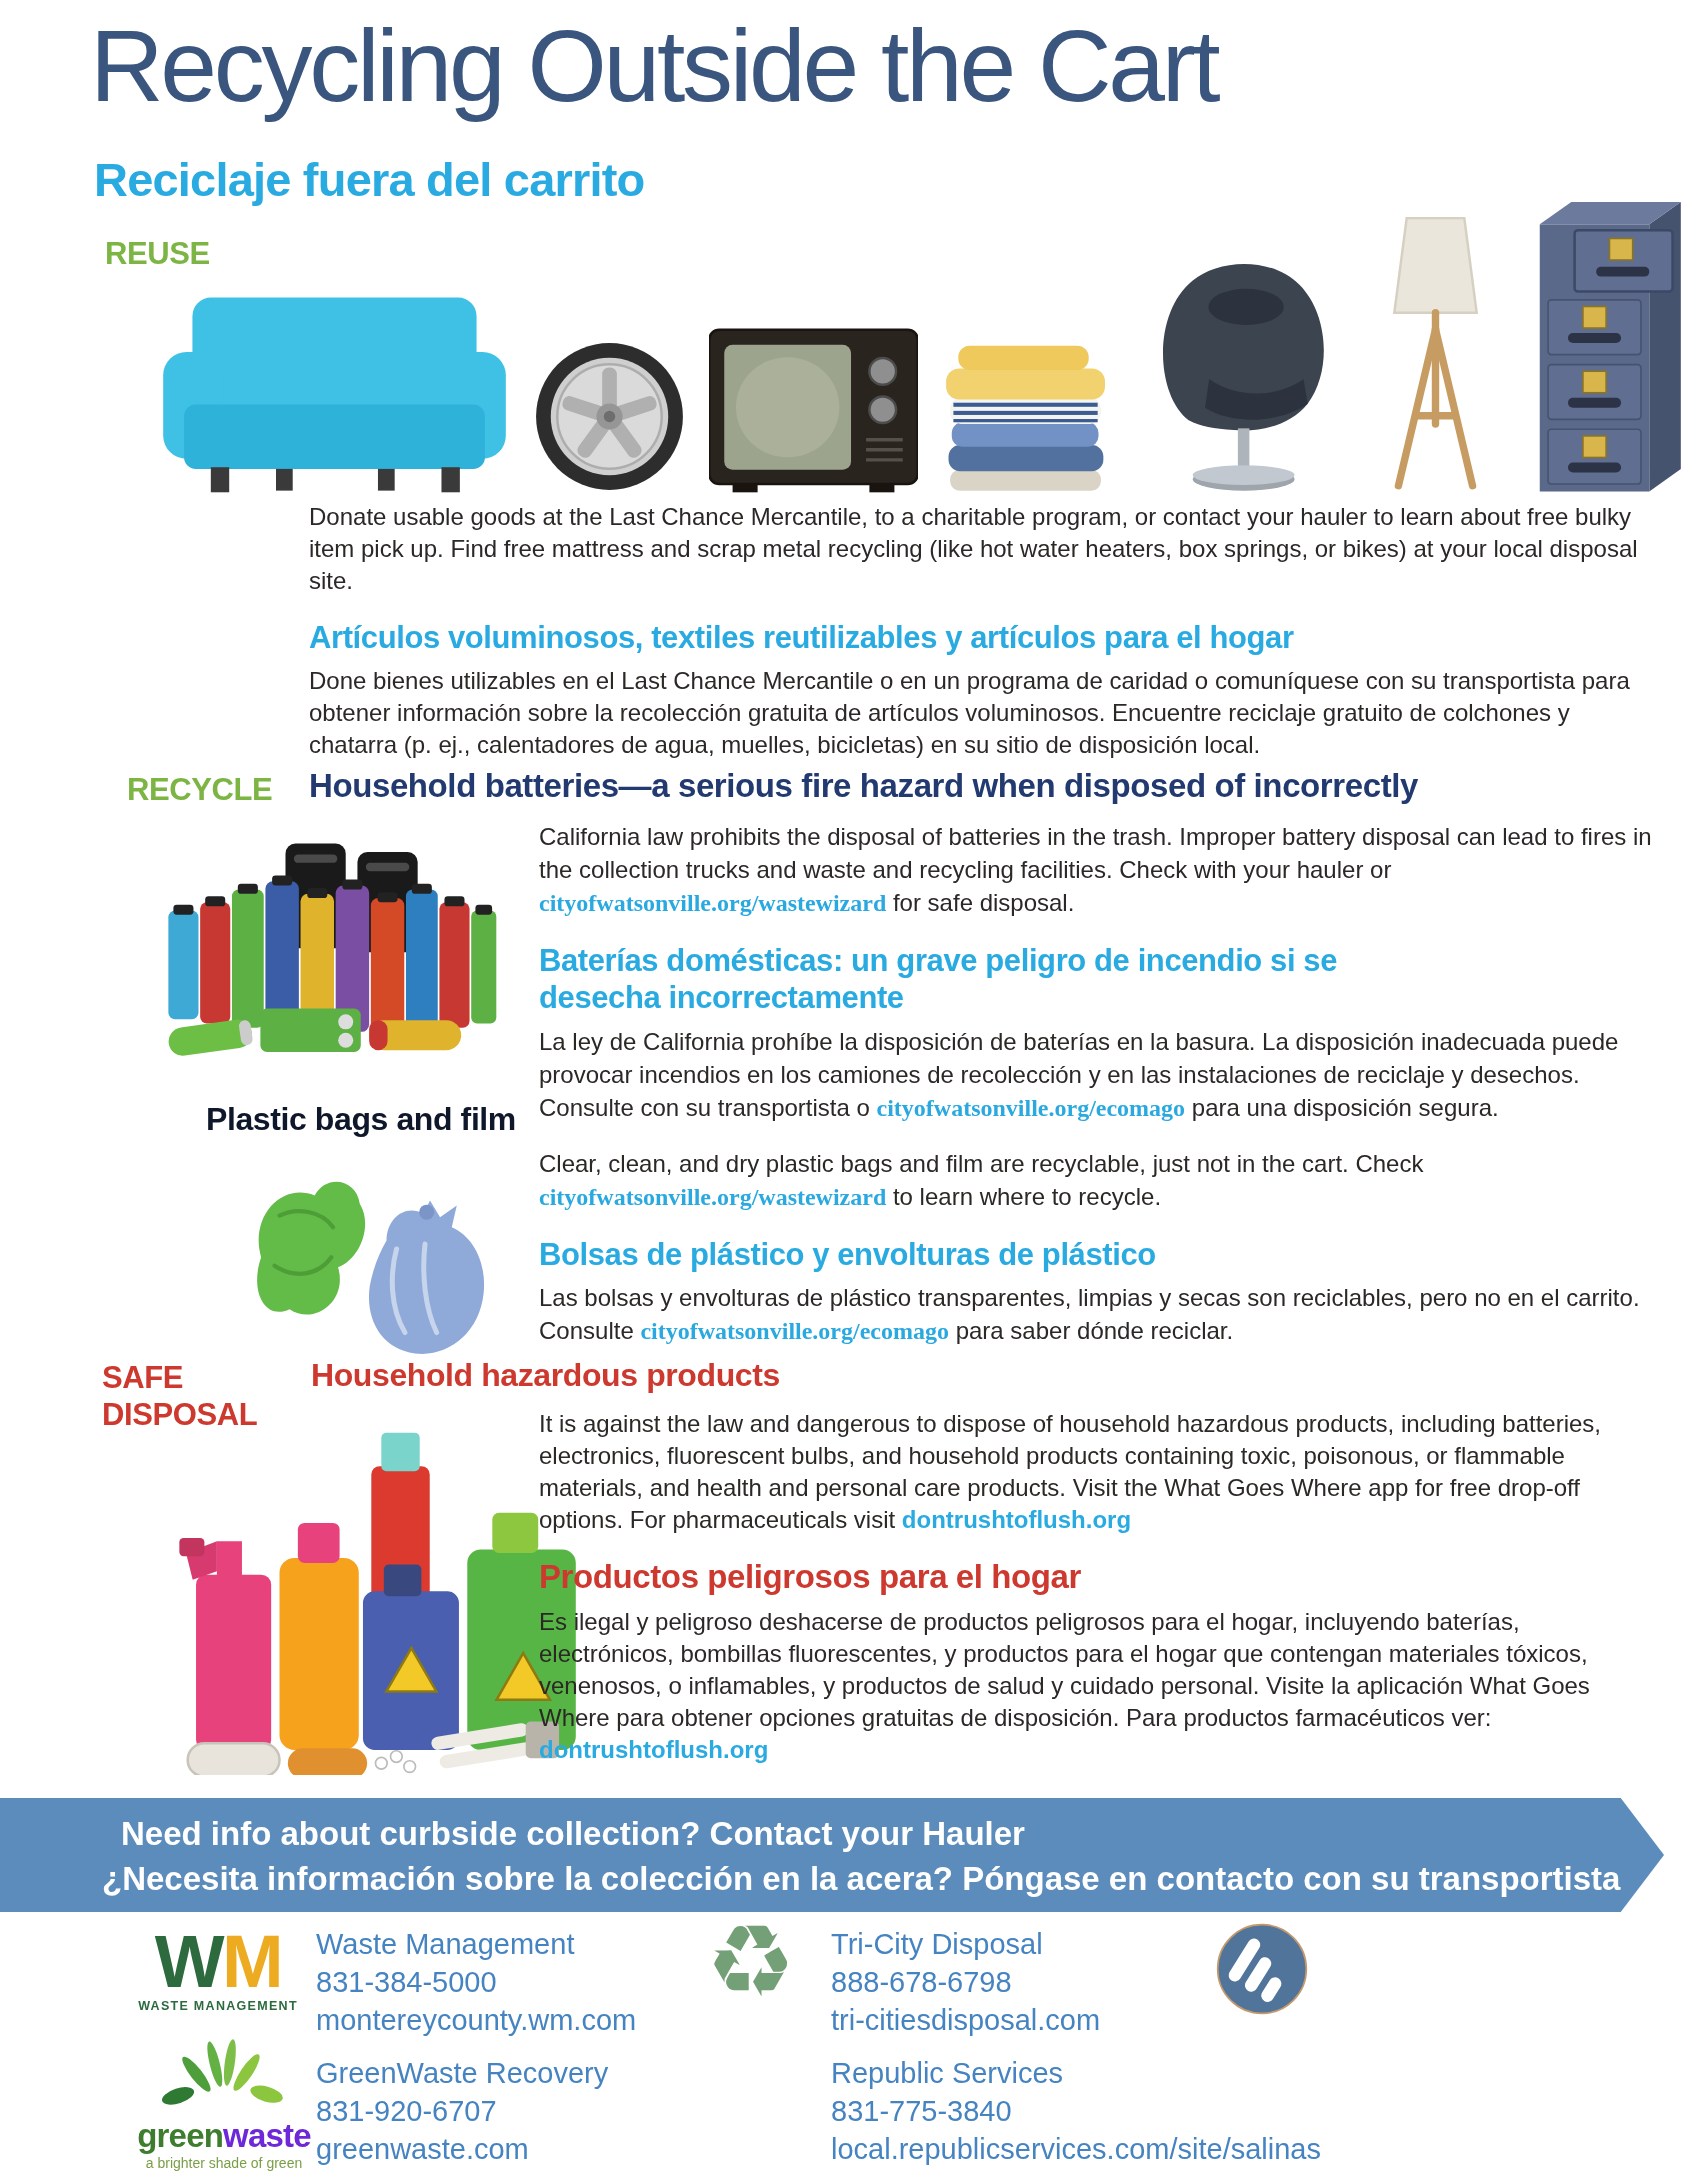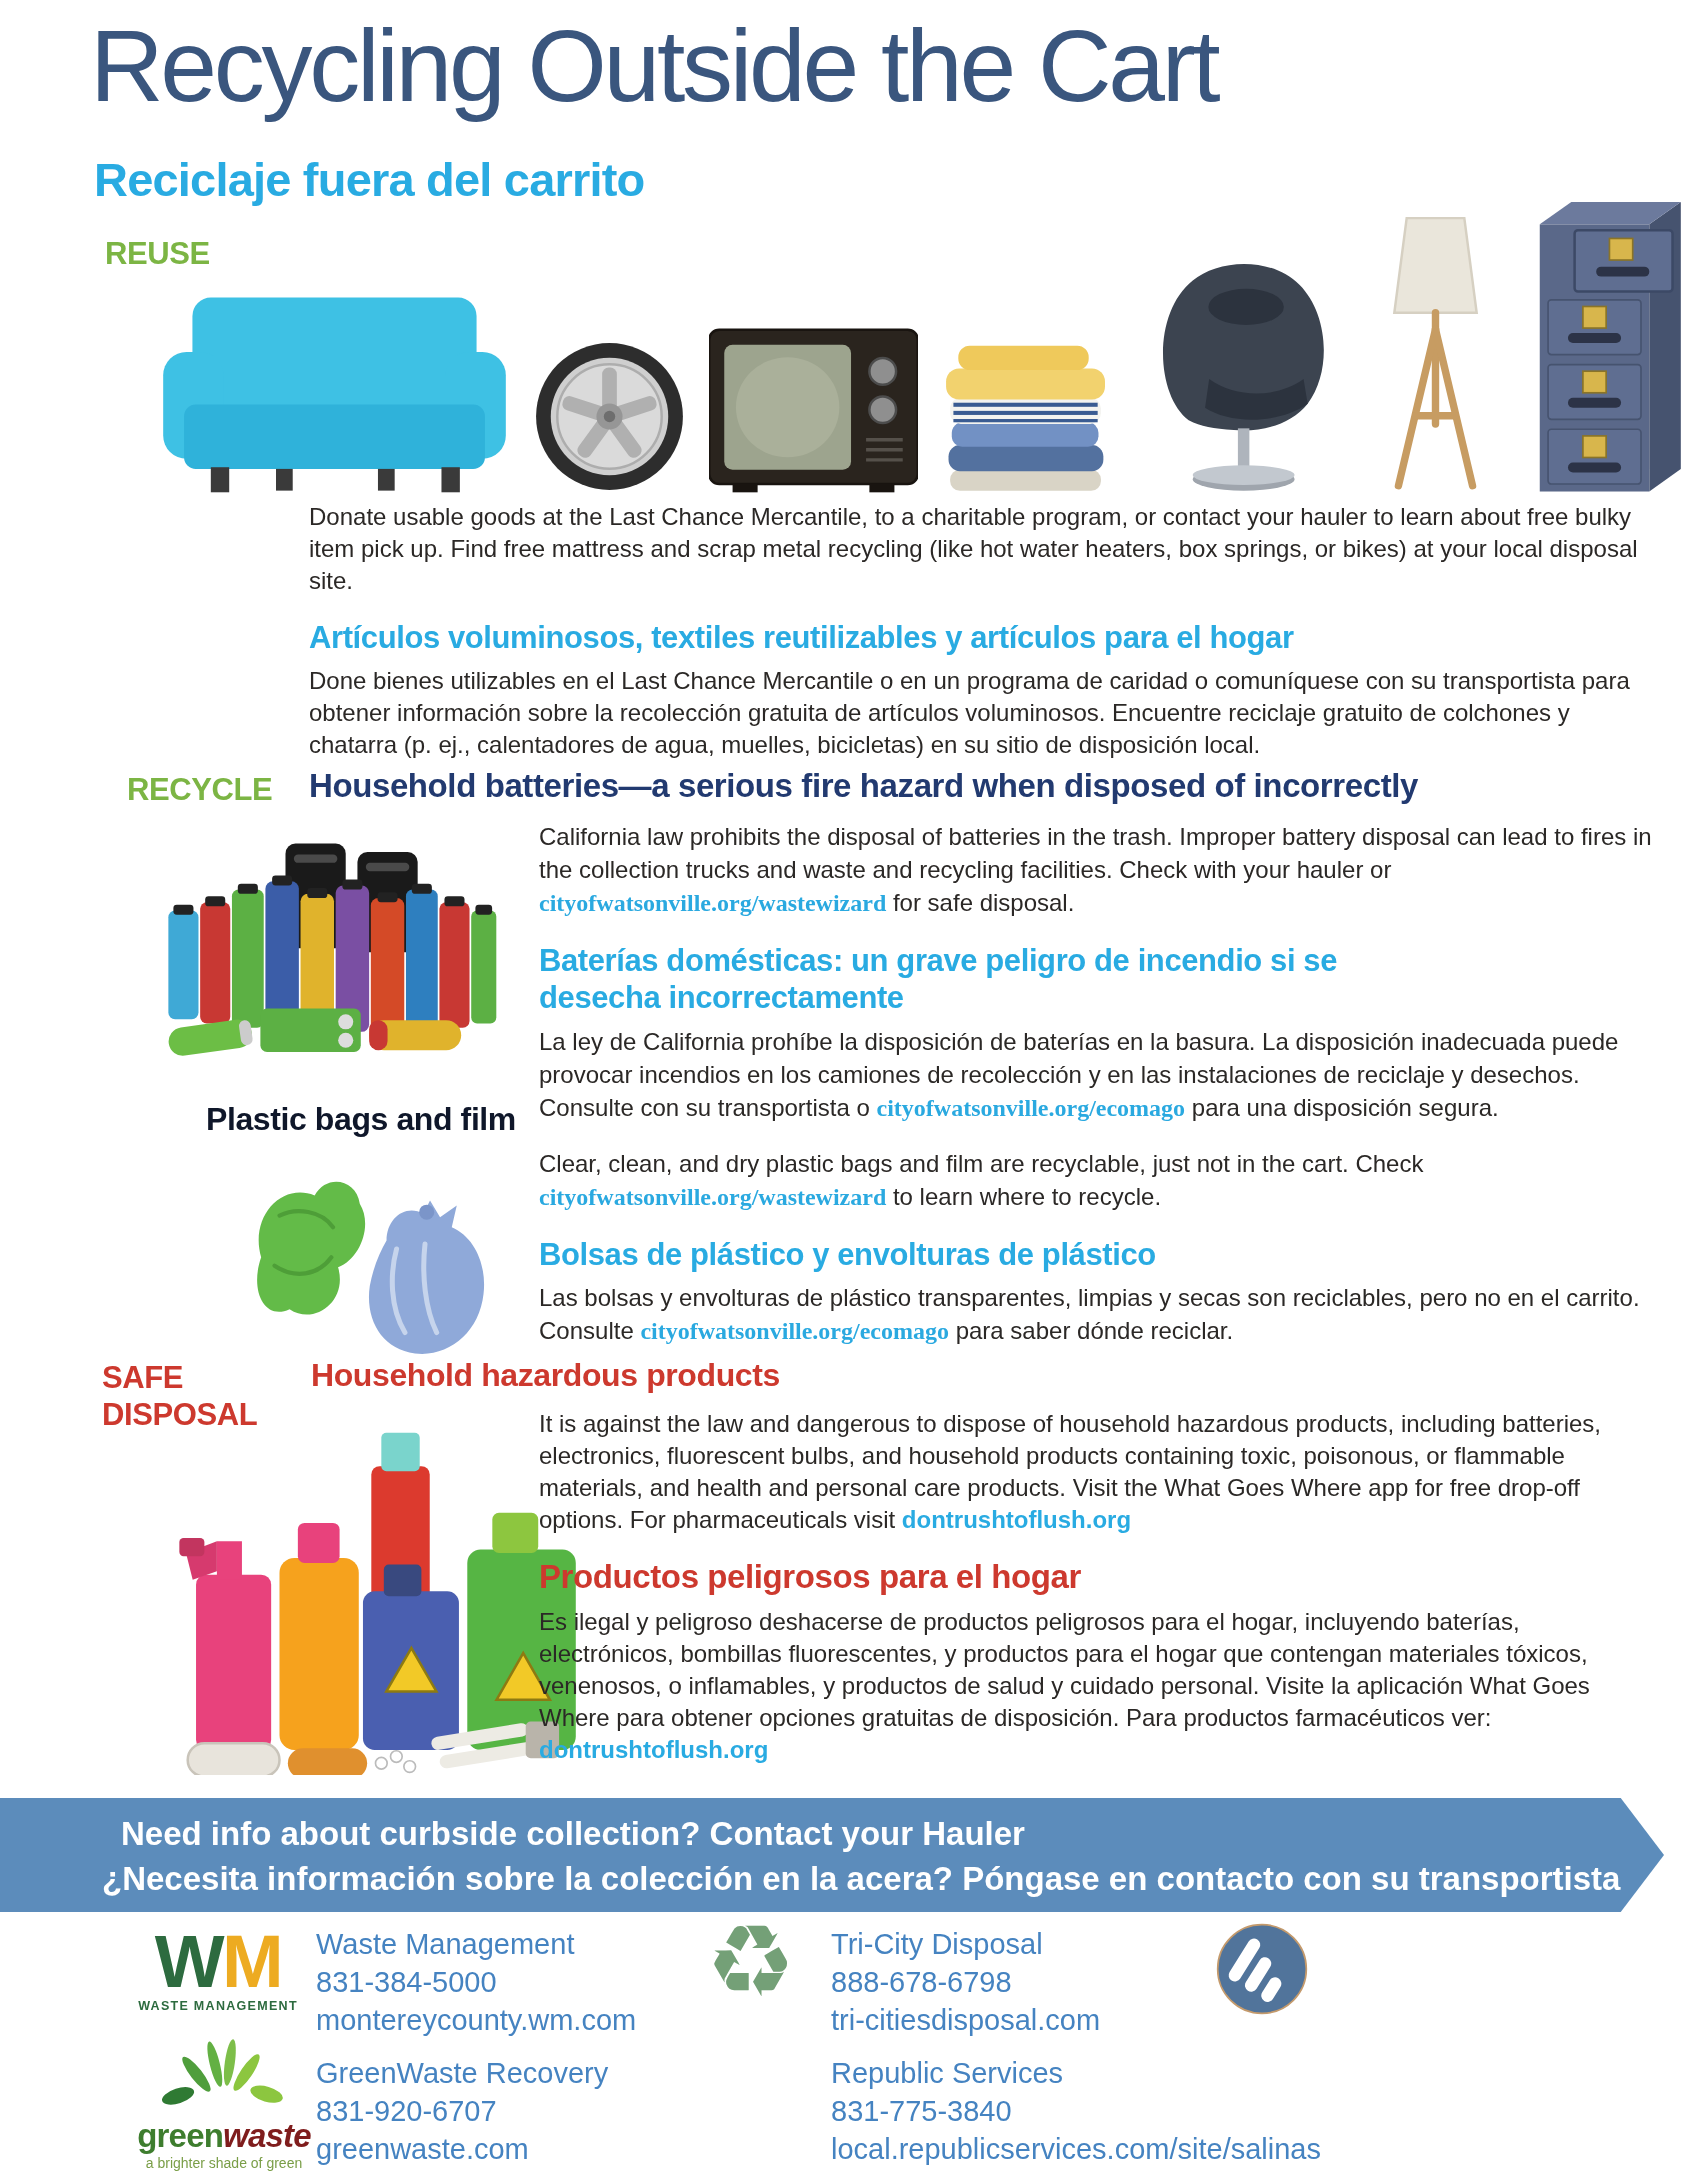--- a/index.html
+++ b/index.html
@@ -49,21 +49,21 @@
   .wm-mark{font-size:74px;font-weight:bold;line-height:0.95;letter-spacing:-2.5px;}
   .wm-w{color:#2d6b3f;}
   .wm-m{color:#edab21;}
   .wm-caption{font-size:12.5px;font-weight:bold;color:#2d6b3f;letter-spacing:1.3px;margin-top:1.7px;}
   .recycle-glyph{position:absolute;left:706px;top:1912px;font-family:"DejaVu Sans",sans-serif;
                  font-size:100px;line-height:1;color:#74a077;}
   .monterey-logo{position:absolute;left:1216px;top:1923px;}
   .gw-logo{position:absolute;left:107px;top:2039px;width:234px;text-align:center;}
   .gw-name{font-size:33px;font-weight:bold;letter-spacing:-0.8px;line-height:1;}
   .gw-green{color:#3e7d2e;}
-  .gw-waste{color:#7f1d1d;font-style:italic;}
+  .gw-waste{color:#6d28d9;}
   .gw-tagline{font-size:14px;color:#7a9e47;margin-top:3.3px;}
   .rep-logo{position:absolute;left:681px;top:2029px;width:142px;text-align:center;}
   .rep-name{font-size:22.6px;font-weight:bold;font-style:italic;color:#2b2e63;letter-spacing:-0.8px;line-height:1;}
   .rep-sub{font-size:11.7px;font-style:italic;color:#2b2e63;letter-spacing:1.7px;}
 </style>
 </head>
 <body>
 
 <div class="page">
 

